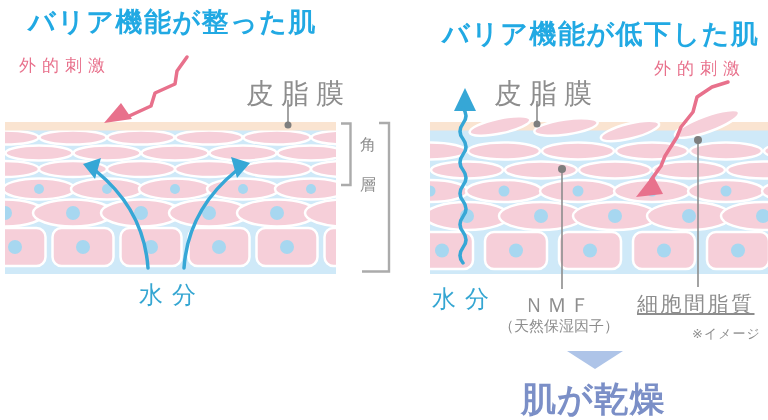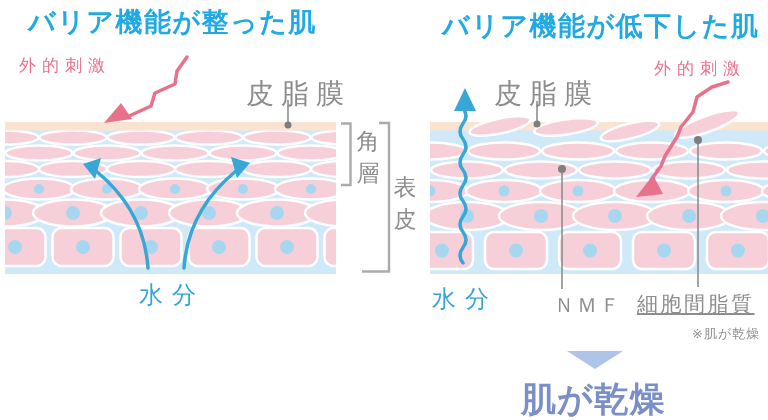--- a/index.html
+++ b/index.html
@@ -13,23 +13,23 @@
     position:relative;width:768px;height:420px;background:#fff;overflow:hidden;
     font-family:"DejaVu Sans","Liberation Sans",sans-serif;
     border-radius:22px;
   }
   .stage svg{position:absolute;left:0;top:0;}
   .lbl{position:absolute;white-space:nowrap;}
   .title{font-size:27px;font-weight:bold;color:var(--title-cyan);letter-spacing:1.5px;}
   .pink{font-size:17px;color:var(--stimulus-pink);letter-spacing:6px;}
   .gray{font-size:28px;color:var(--label-gray);letter-spacing:7px;}
   .cyan{font-size:24px;color:var(--moisture-cyan);letter-spacing:9px;text-align:right;}
-  .vertical{font-size:23px;color:var(--label-gray);width:26px;line-height:32px;
+  .vertical{font-size:16px;color:var(--label-gray);width:26px;line-height:40px;
     text-align:center;word-break:break-all;white-space:normal;letter-spacing:0;}
-  .nmf{font-size:20px;color:var(--label-gray);letter-spacing:3px;margin-left:30px;}
+  .nmf{font-size:20px;color:var(--label-gray);letter-spacing:3px;}
   .nmf-sub{font-size:15px;color:var(--label-gray);}
   .lipids{font-size:21px;color:var(--label-gray);letter-spacing:2.5px;text-decoration:underline;}
   .note{font-size:13px;color:var(--label-gray);letter-spacing:1px;}
   .result{font-size:35px;font-weight:bold;color:var(--result-blue);letter-spacing:1px;}
   
   .cell{fill:var(--cell-pink);stroke:#ffffff;stroke-width:2.5;}
   .nucleus{fill:var(--nucleus-blue);}
   .blockbg{fill:var(--block-blue);}
   .sebum{fill:var(--sebum-peach);}
   .cyan-stroke{stroke:var(--arrow-cyan);stroke-width:3.5;fill:none;stroke-linecap:round;}
@@ -239,32 +239,32 @@
       <circle class="callout-dot" cx="698" cy="140" r="4"></circle>
     </g>
 
     <polyline class="bracket" points="341,123.5 350.5,123.5 350.5,185 341,185"></polyline>
     <polyline class="bracket" points="379,123 389,123 389,271.5 362,271.5"></polyline>
 
     <polygon class="tri" points="567,351 623,351 595,369"></polygon>
   </svg>
 
   <div class="lbl title" style="left:28px;top:4px;">バリア機能が整った肌</div>
-  <div class="lbl title" style="left:442px;top:8px;">バリア機能が低下した肌</div>
+  <div class="lbl title" style="left:442px;top:16px;">バリア機能が低下した肌</div>
 
   <div class="lbl pink" style="left:19px;top:54px;">外的刺激</div>
   <div class="lbl gray" style="left:246px;top:75px;">皮脂膜</div>
 
   <div class="lbl gray" style="left:494px;top:75px;">皮脂膜</div>
   <div class="lbl pink" style="left:654px;top:57px;">外的刺激</div>
 
   <div class="lbl vertical" style="left:355px;top:125px;">角層</div>
-  <div class="lbl vertical" style="left:392px;top:171px;">表皮</div>
 
   <div class="lbl cyan" style="left:139px;top:279px;">水分</div>
   <div class="lbl cyan" style="left:432px;top:283px;">水分</div>
 
   <div class="lbl nmf" style="left:524px;top:292px;">ＮＭＦ</div>
+  <div class="lbl nmf-sub" style="left:499px;top:317px;">（天然保湿因子）</div>
   <div class="lbl lipids" style="left:637px;top:290px;">細胞間脂質</div>
-  <div class="lbl note" style="left:692px;top:325px;">※肌が乾燥</div>
+  <div class="lbl note" style="left:692px;top:325px;">※イメージ</div>
 
   <div class="lbl result" style="left:521px;top:376px;">肌が乾燥</div>
 </div>
 
 </body></html>

